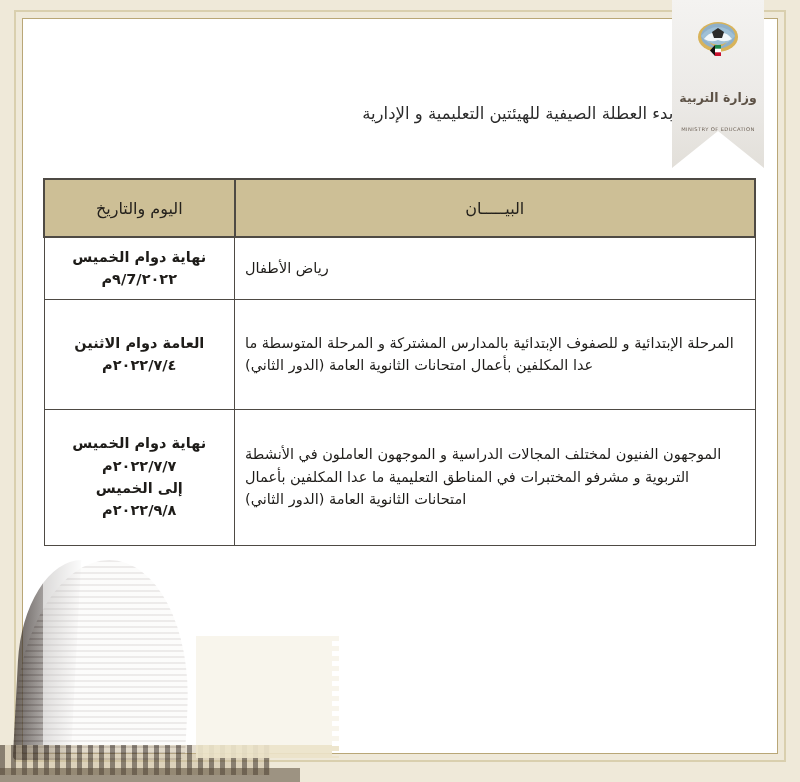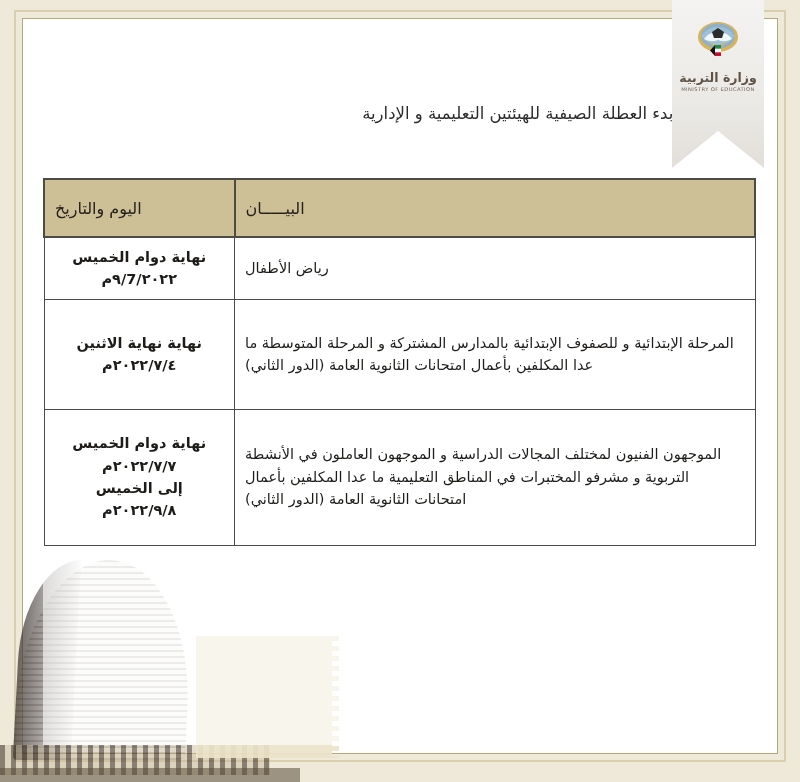--- a/index.html
+++ b/index.html
@@ -112,20 +112,21 @@
     width: 92px; height: 168px;
     background: linear-gradient(to bottom, #f4f3f1 0%, #ebe9e6 62%, #e2dfd9 100%);
     box-shadow: -1px 0 2px rgba(0,0,0,0.10), 1px 0 2px rgba(0,0,0,0.10);
     clip-path: polygon(0 0, 100% 0, 100% 100%, 50% 78%, 0 100%);
     z-index: 6;
     display: flex;
     flex-direction: column;
     align-items: center;
     padding-top: 18px;
     box-sizing: border-box;
+    gap: 20px;
   }
   .emblem {
     width: 46px; height: 46px;
     position: relative;
   }
   .ribbon-title-ar {
     margin-top: 6px;
     font-size: 12.5px;
     font-weight: bold;
     color: #5d5246;
@@ -177,21 +178,21 @@
     padding: 6px 10px;
     box-sizing: border-box;
   }
   .schedule-table thead th {
     background: #cdbf96;
     border: 2px solid #4e4a44;
     height: 58px;
     font-size: 16px;
     font-weight: normal;
     color: #24211c;
-    text-align: left;
+    text-align: center;
   }
   .col-date { width: 190px; }
   .col-desc { width: 519px; }
 
   .schedule-table tbody td {
     background: transparent;
     font-size: 14.5px;
     color: #1e1c19;
     line-height: 1.55;
   }
@@ -275,21 +276,21 @@
     <tr class="row-kg">
       <td class="cell-desc">رياض الأطفال</td>
       <td class="cell-date">
         <span class="d-line">نهاية دوام الخميس</span>
         <span class="d-line">٢٠٢٢/7/٩م</span>
       </td>
     </tr>
     <tr class="row-primary">
       <td class="cell-desc">المرحلة الإبتدائية و للصفوف الإبتدائية بالمدارس المشتركة و المرحلة المتوسطة ما عدا المكلفين بأعمال امتحانات الثانوية العامة (الدور الثاني)</td>
       <td class="cell-date">
-        <span class="d-line">نهاية نهاية الاثنين</span>
+        <span class="d-line">العامة دوام الاثنين</span>
         <span class="d-line">٢٠٢٢/٧/٤م</span>
       </td>
     </tr>
     <tr class="row-guides">
       <td class="cell-desc">الموجهون الفنيون لمختلف المجالات الدراسية و الموجهون العاملون في الأنشطة التربوية و مشرفو المختبرات في المناطق التعليمية ما عدا المكلفين بأعمال امتحانات الثانوية العامة (الدور الثاني)</td>
       <td class="cell-date">
         <span class="d-line">نهاية دوام الخميس</span>
         <span class="d-line">٢٠٢٢/٧/٧م</span>
         <span class="d-line">إلى الخميس</span>
         <span class="d-line">٢٠٢٢/٩/٨م</span>

